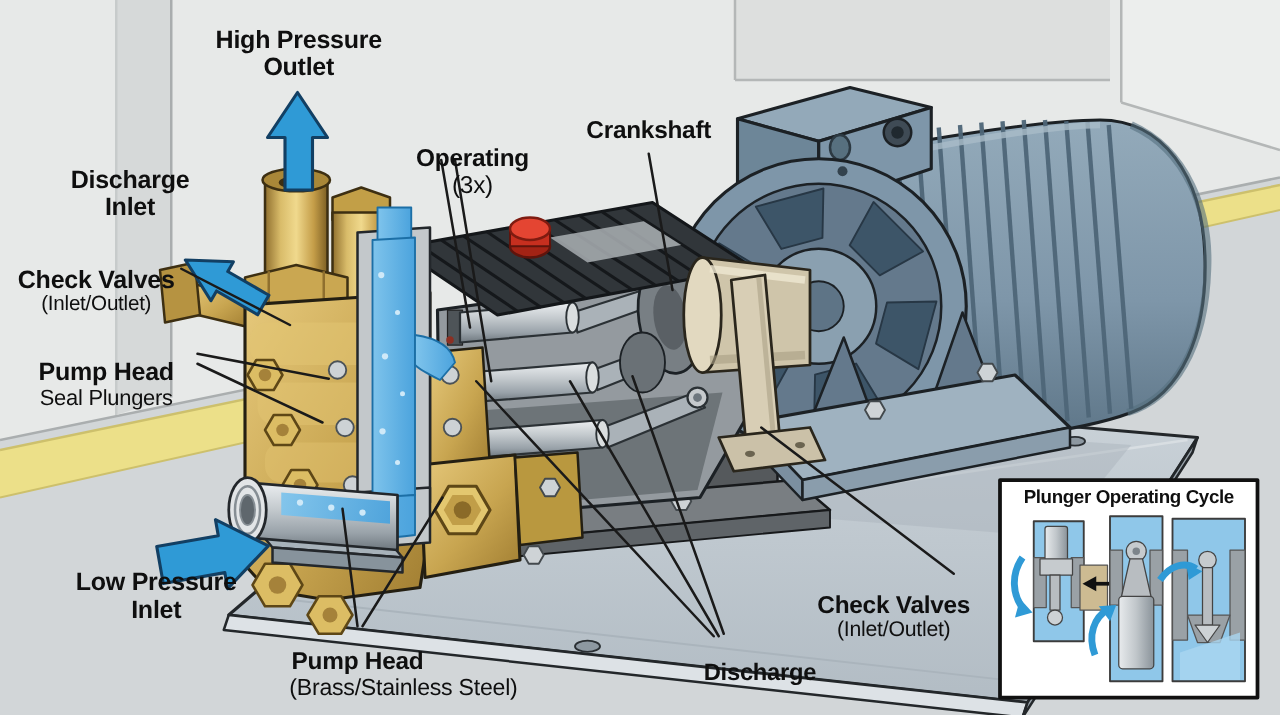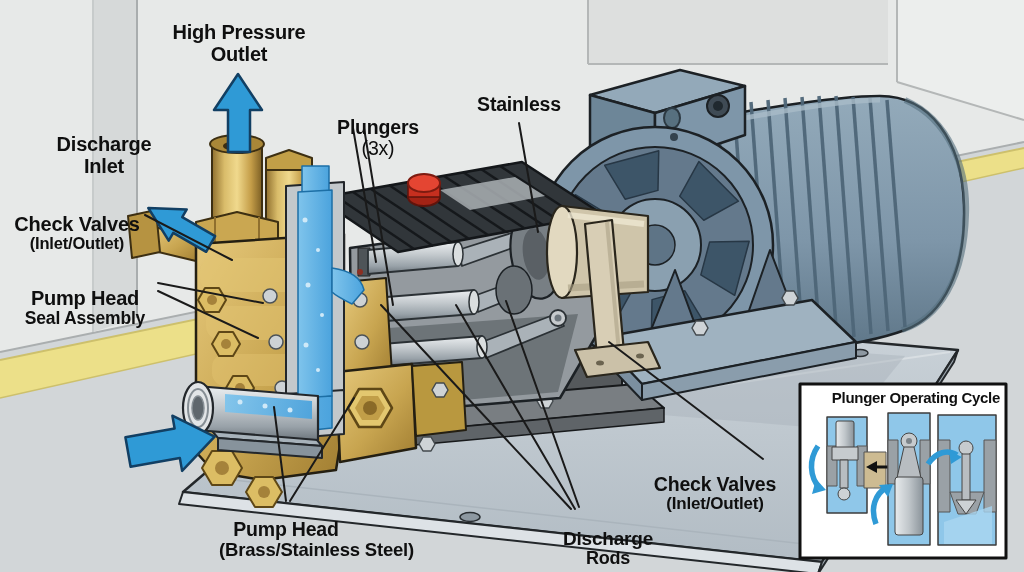--- a/index.html
+++ b/index.html
@@ -5,24 +5,24 @@
   html,body{margin:0;padding:0;background:#888;}
   .stage{
     position:relative;width:1024px;height:572px;overflow:hidden;
     font-family:"Liberation Sans",sans-serif;background:#0369a1;
   }
   .stage svg{position:absolute;left:0;top:0;}
   .lbl{
     position:absolute;color:#0f0f0f;text-align:center;line-height:1.08;
     white-space:pre-line;font-weight:bold;letter-spacing:-0.2px;
   }
-  .lbl .sub{display:block;font-weight:bold;letter-spacing:-0.2px;}
+  .lbl .sub{display:block;font-weight:normal;letter-spacing:-0.2px;}
   .lbl .reg{font-weight:normal;text-align:right;}
   .inset-title{
-    position:absolute;color:#0f0f0f;font-weight:bold;text-align:right;
+    position:absolute;color:#0f0f0f;font-weight:bold;text-align:center;
     letter-spacing:-0.3px;
   }
 </style>
 </head>
 <body>
 
 <div class="stage">
 <svg width="1024" height="572" viewBox="0 0 1024 572">
   <defs>
     <linearGradient id="brassV" x1="0" y1="0" x2="1" y2="0">
@@ -396,39 +396,40 @@
 <div class="lbl" style="left:36px;top:134px;width:136px;font-size:20px;">Discharge
 Inlet</div>
 
 <div class="lbl" style="left:4px;top:192px;width:146px;font-size:20px;">
   <span>Check Valves</span>
   <span class="sub" style="font-size:16.5px;">(Inlet/Outlet)</span>
 </div>
 
 <div class="lbl" style="left:6px;top:266px;width:158px;font-size:20px;">
   <span>Pump Head</span>
-  <span class="sub" style="font-size:17.5px;">Seal Assembly</span>
-</div>
-
+  <span class="sub" style="font-size:17.5px;">Seal Plungers</span>
+</div>
+
+<div class="lbl" style="left:40px;top:456px;width:170px;font-size:20px;">Low Pressure
+Inlet</div>
 
 <div class="lbl" style="left:158px;top:498px;width:256px;font-size:19.5px;">
   <span>Pump Head</span>
   <span class="sub" style="font-size:18.5px;text-align:right;">(Brass/Stainless Steel)</span>
 </div>
 
 <div class="lbl" style="left:308px;top:96px;width:140px;font-size:19.5px;">
-  <span>Plungers</span>
+  <span>Operating</span>
   <span class="reg">(3x)</span>
 </div>
 
-<div class="lbl" style="left:458px;top:94px;width:122px;font-size:19.5px;">Stainless</div>
+<div class="lbl" style="left:458px;top:94px;width:122px;font-size:19.5px;">Crankshaft</div>
 
 <div class="lbl" style="left:546px;top:508px;width:124px;font-size:19px;">
   <span>Discharge</span>
-  <span class="sub" style="font-size:18px;">Rods</span>
 </div>
 
 <div class="lbl" style="left:642px;top:453px;width:146px;font-size:19.5px;">
   <span>Check Valves</span>
   <span class="sub" style="font-size:17px;">(Inlet/Outlet)</span>
 </div>
 
 <div class="inset-title" style="left:806px;top:389px;width:194px;font-size:15px;">Plunger Operating Cycle</div>
 </div>
 

